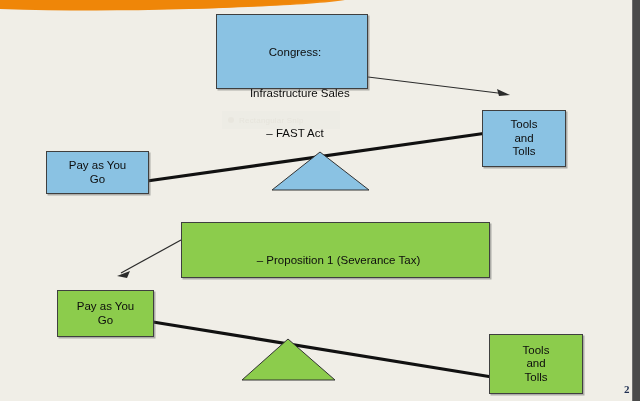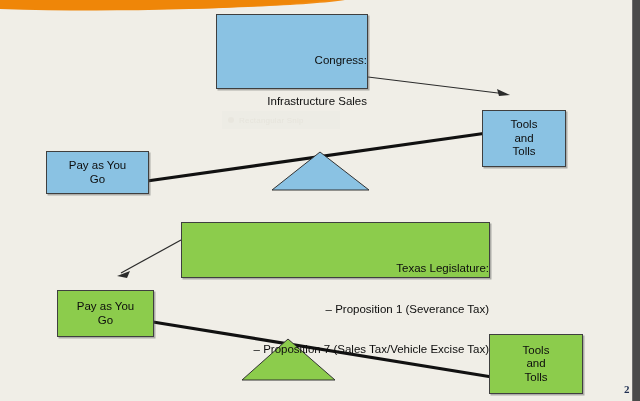--- a/index.html
+++ b/index.html
@@ -47,22 +47,22 @@
     box-shadow:1.5px 1.5px 0 rgba(90,90,90,.45);
   }
   .node.blue{background:#8ac2e3;}
   .node.green{background:#8ccc4c;}
   .node.centered{
     display:flex;flex-direction:column;align-items:center;justify-content:center;
     text-align:center;
     margin-top:12px;
   }
   .node.listbox{
-    padding:12px 0 4px 6px;
-    text-align:right;
+    padding:4px 0 4px 6px;
+    text-align:center;
     white-space:pre;
   }
   .node .ln{display:block;}
 
   
   svg.layer{position:absolute;left:0;top:0;width:640px;height:401px;overflow:visible;}
   .beam{stroke:#111;stroke-width:3.2;fill:none;stroke-linecap:butt;}
   .arrow-line{stroke:#2b2b2b;stroke-width:1.2;fill:none;}
   .tri-blue{fill:#8ac2e3;stroke:#333;stroke-width:1;}
   .tri-green{fill:#8ccc4c;stroke:#333;stroke-width:1;}
@@ -105,37 +105,36 @@
     </g>
 
     <line class="beam" x1="153" y1="322" x2="492" y2="377"></line>
 
     <polygon class="tri-green" points="288,339 335,380 242,380"></polygon>
   </svg>
 
   <div class="node blue listbox" style="left:216px;top:14px;width:152px;height:75px;">
     <span class="ln">Congress:</span>
     <span class="ln">   Infrastructure Sales</span>
+    <span class="ln">– FAST Act</span>
   </div>
 
   <div class="node blue centered" style="left:46px;top:139px;width:103px;height:43px;white-space:pre-line;">
     <span>Pay as You
 Go</span>
   </div>
 
   <div class="node blue centered" style="left:482px;top:98px;width:84px;height:57px;white-space:pre-line;">
     <span>Tools
 and
 Tolls</span>
   </div>
 
   <div class="node green listbox" style="left:181px;top:222px;width:309px;height:56px;">
-    <span class="ln">Texas Legislature:</span>
     <span class="ln">– Proposition 1 (Severance Tax)</span>
-    <span class="ln">– Proposition 7 (Sales Tax/Vehicle Excise Tax)</span>
   </div>
 
   <div class="node green centered" style="left:57px;top:278px;width:97px;height:47px;white-space:pre-line;">
     <span>Pay as You
 Go</span>
   </div>
 
   <div class="node green centered" style="left:489px;top:322px;width:94px;height:60px;white-space:pre-line;">
     <span>Tools
 and

